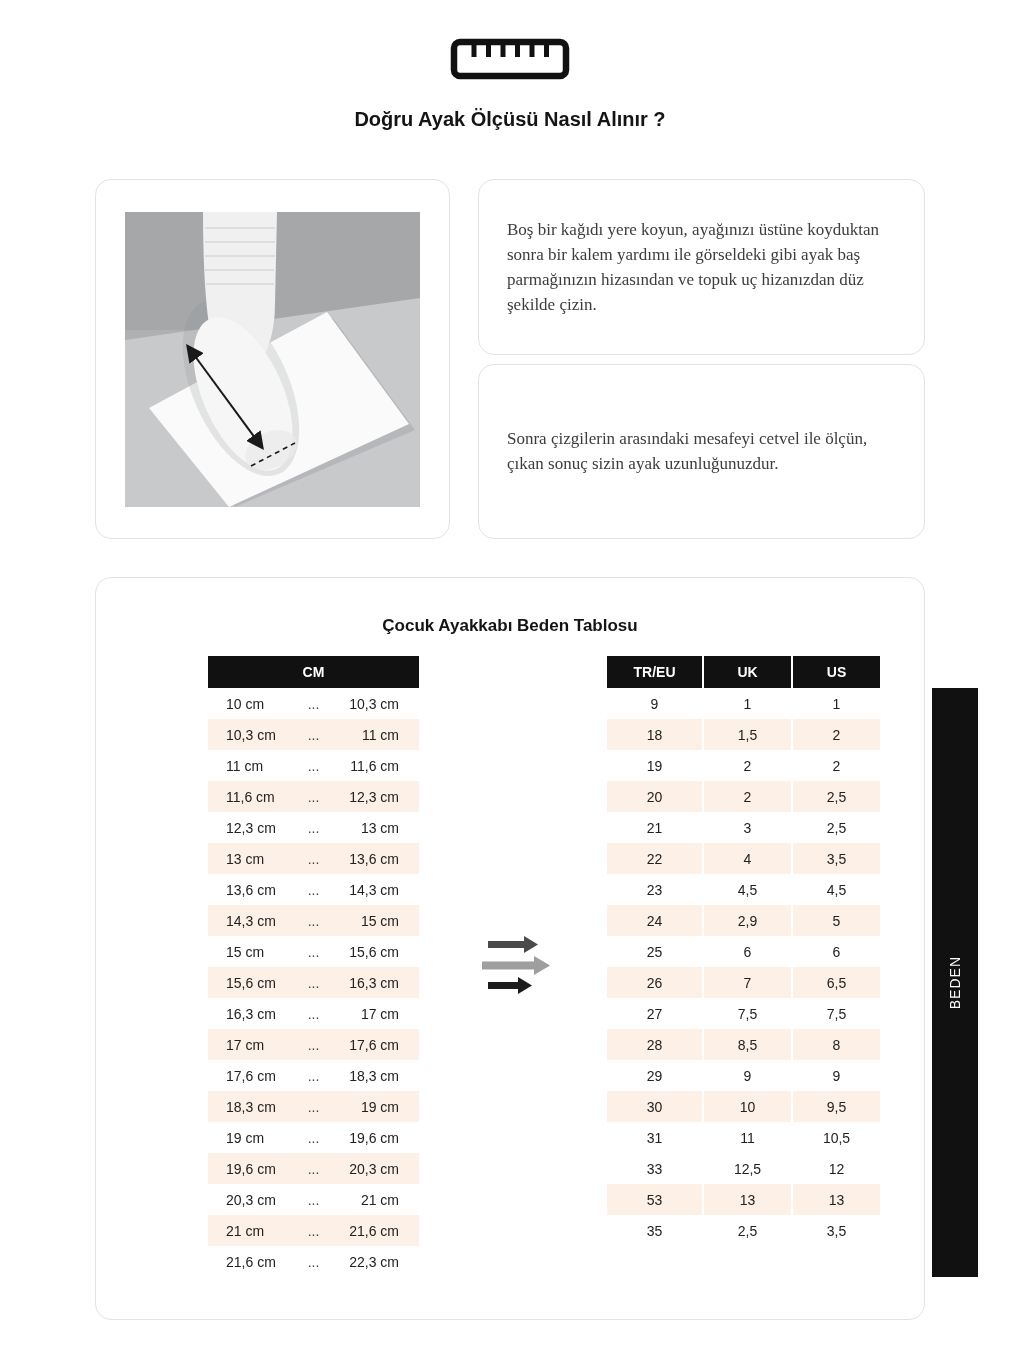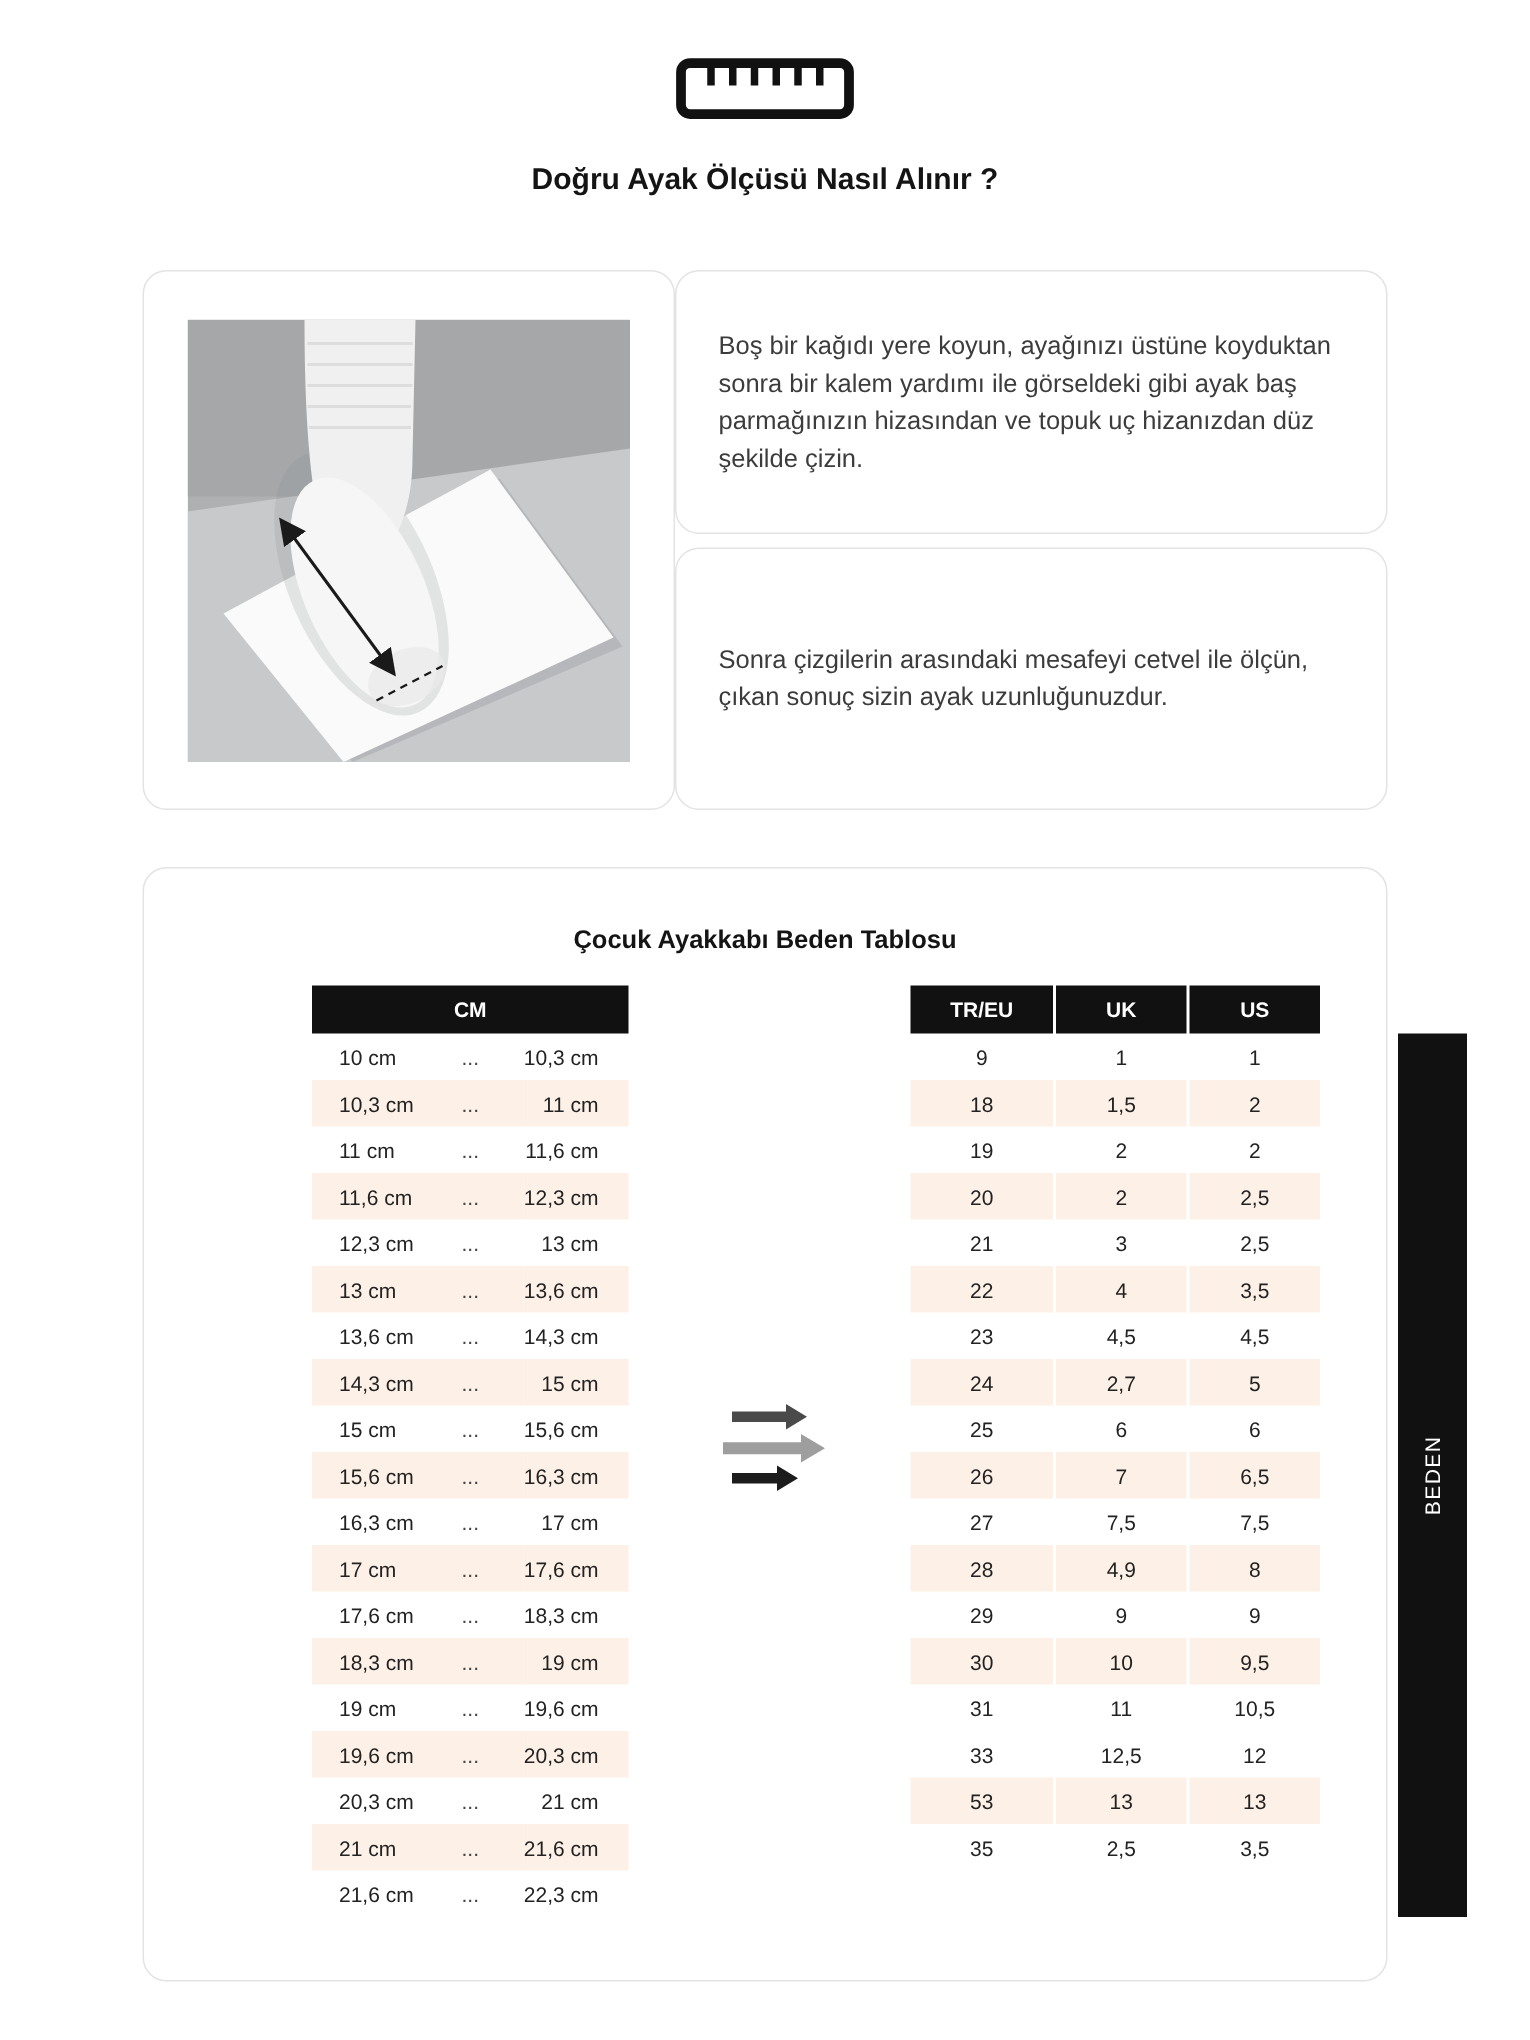--- a/index.html
+++ b/index.html
@@ -26,21 +26,23 @@
   .ruler{ display:inline-block; }
   .page-title{
     font-size:20px;
     font-weight:700;
     margin:24px 0 0;
     color:#141414;
   }
   
   .howto{
     display:flex;
+    gap:28px;
     margin-top:48px;
+    font-family:Liberation Serif, serif;
   }
   .card{
     border:1px solid var(--border);
     border-radius:16px;
     background:#fff;
   }
   .image-card{
     width:355px;
     height:360px;
     flex:none;
@@ -397,41 +399,41 @@
               <td>4</td>
               <td>3,5</td>
             </tr>
             <tr>
               <td>23</td>
               <td>4,5</td>
               <td>4,5</td>
             </tr>
             <tr class="alt">
               <td>24</td>
-              <td>2,7</td>
+              <td>2,9</td>
               <td>5</td>
             </tr>
             <tr>
               <td>25</td>
               <td>6</td>
               <td>6</td>
             </tr>
             <tr class="alt">
               <td>26</td>
               <td>7</td>
               <td>6,5</td>
             </tr>
             <tr>
               <td>27</td>
               <td>7,5</td>
               <td>7,5</td>
             </tr>
             <tr class="alt">
               <td>28</td>
-              <td>4,9</td>
+              <td>8,5</td>
               <td>8</td>
             </tr>
             <tr>
               <td>29</td>
               <td>9</td>
               <td>9</td>
             </tr>
             <tr class="alt">
               <td>30</td>
               <td>10</td>

